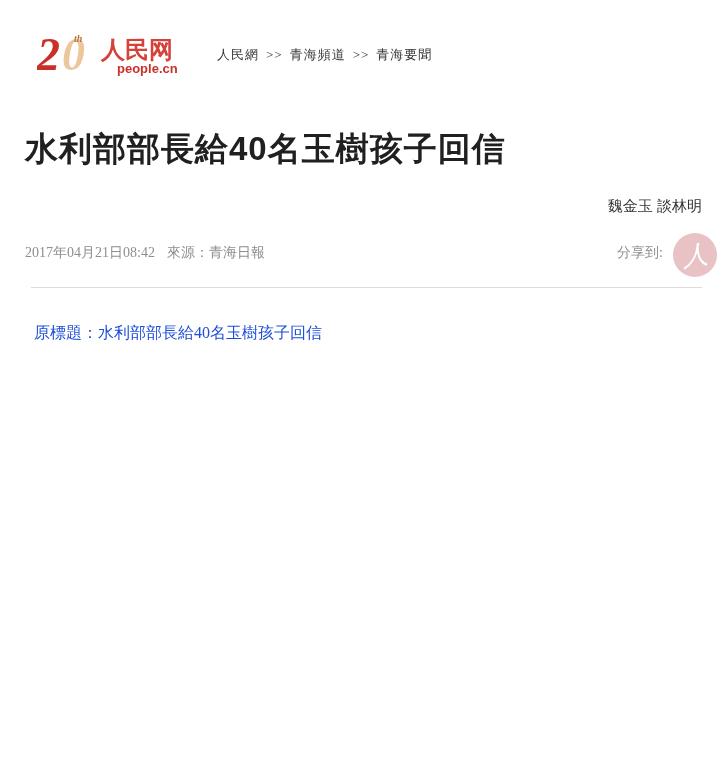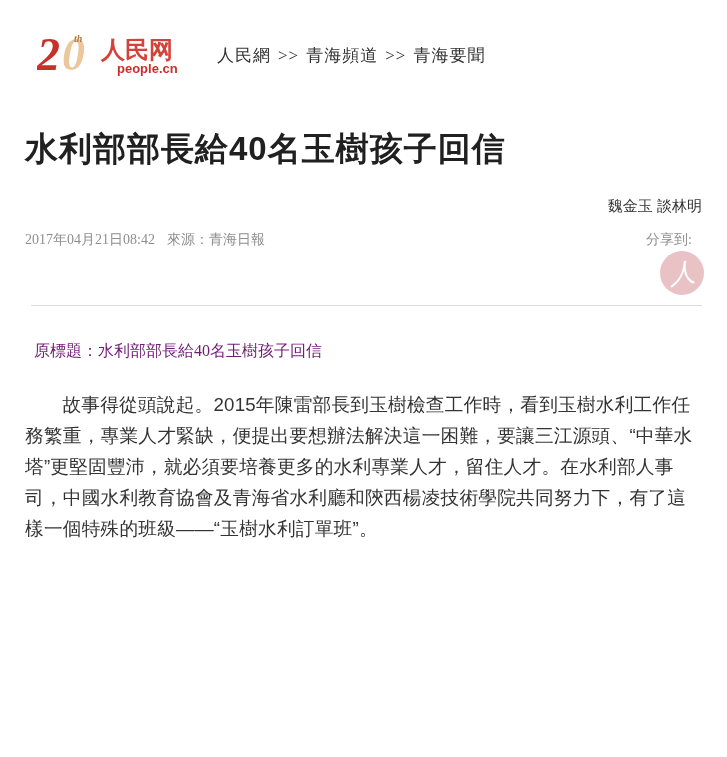--- a/index.html
+++ b/index.html
@@ -3,46 +3,46 @@
 <meta charset="utf-8">
 <style>
   html,body{margin:0;padding:0;background:#ffffff;}
   body{width:727px;min-height:757px;font-family:"Liberation Sans","DejaVu Sans",sans-serif;color:#333;}
   .page{width:727px;min-height:757px;background:#fff;overflow:hidden;}
 
   
   .site-header{display:flex;align-items:center;padding:30px 25px 0 25px;height:50px;}
   .logo{margin-left:12px;flex:0 0 auto;cursor:pointer;}
   .breadcrumb{margin-left:22px;font-family:"Liberation Serif","DejaVu Serif",serif;
-              font-size:17px;color:#333;letter-spacing:1px;}
+              font-size:13px;color:#333;letter-spacing:1px;}
   .breadcrumb a{color:#333;text-decoration:none;cursor:pointer;}
   .breadcrumb .sep{margin:0 7px;color:#333;}
 
   
   .content{padding:0 25px;margin-top:28px;}
   h1.article-title{margin:50px 0 0 0;font-size:33px;line-height:37px;font-weight:bold;
                    color:#202020;letter-spacing:1px;}
   .authors{margin-top:30px;font-size:15px;color:#333;text-align:right;}
-  .meta-row{margin-top:15px;display:flex;justify-content:space-between;
+  .meta-row{margin-top:15px;display:flex;justify-content:space-between;align-items:center;
             font-family:"Liberation Serif","DejaVu Serif",serif;font-size:14px;color:#8e8e8e;}
   .meta-left .src{margin-left:12px;}
   .meta-left a{color:#8e8e8e;text-decoration:none;cursor:pointer;}
-  .share{display:flex;align-items:center;flex-direction:column;}
+  .share{display:flex;align-items:center;}
   .share-label{margin-right:10px;color:#8e8e8e;}
   .share-circle{width:44px;height:44px;border-radius:50%;background:#e9c2c5;color:#ffffff;
                 display:flex;align-items:center;justify-content:center;cursor:pointer;
                 font-family:"Liberation Serif","DejaVu Serif",serif;font-style:italic;
                 font-size:26px;margin-right:-15px;transform:translateY(2px);}
   .share-circle span{display:block;transform:rotate(-8deg);}
 
   .divider{border:none;border-top:1px solid #dcdcdc;margin:12px 0 0 6px;}
 
   .original-title{margin:35px 0 0 0;padding-left:9px;
                   font-family:"Liberation Serif","DejaVu Serif",serif;
-                  font-size:16px;color:#701a75;}
+                  font-size:16px;color:#1d4ed8;}
 
   
   .article-body p{margin:27px 0 0 0;font-size:18.7px;line-height:31px;color:#333;
                   text-indent:2em;letter-spacing:0.2px;}
 
   
   .logo svg text{font-weight:bold;}
 </style>
 </head>
 <body>
@@ -82,17 +82,16 @@
       </div>
     </div>
 
     <hr class="divider">
 
     <p class="original-title">
       <span>原標題：</span><span>水利部部長給40名玉樹孩子回信</span>
     </p>
 
     <div class="article-body">
-      <p>故事得從頭說起。2015年陳雷部長到玉樹檢查工作時，看到玉樹水利工作任務繁重，專業人才緊缺，便提出要想辦法解決這一困難，要讓三江源頭、“中華水塔”更堅固豐沛，就必須要培養更多的水利專業人才，留住人才。在水利部人事司，中國水利教育協會及青海省水利廳和陝西楊凌技術學院共同努力下，有了這樣一個特殊的班級——“玉樹水利訂單班”。</p>
     </div>
 
   </main>
 </div>
 
 </body></html>

